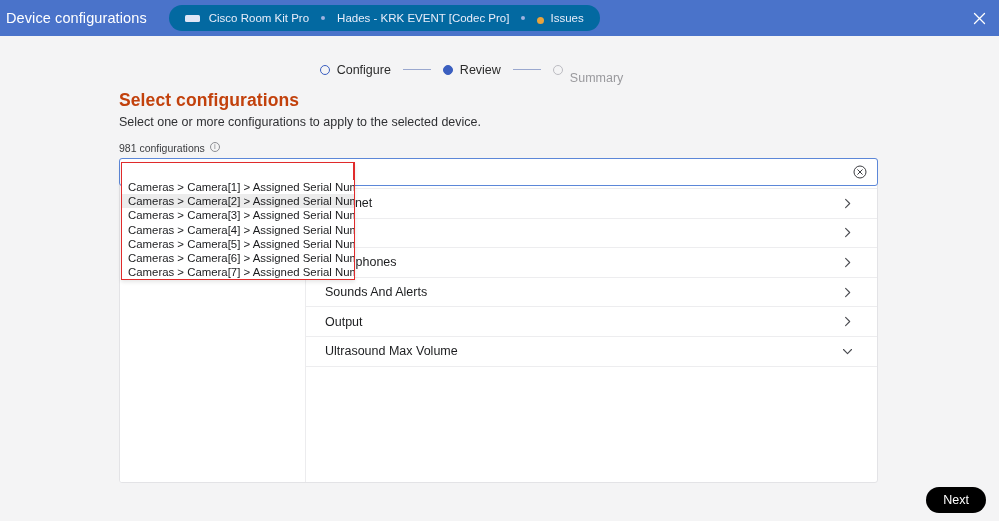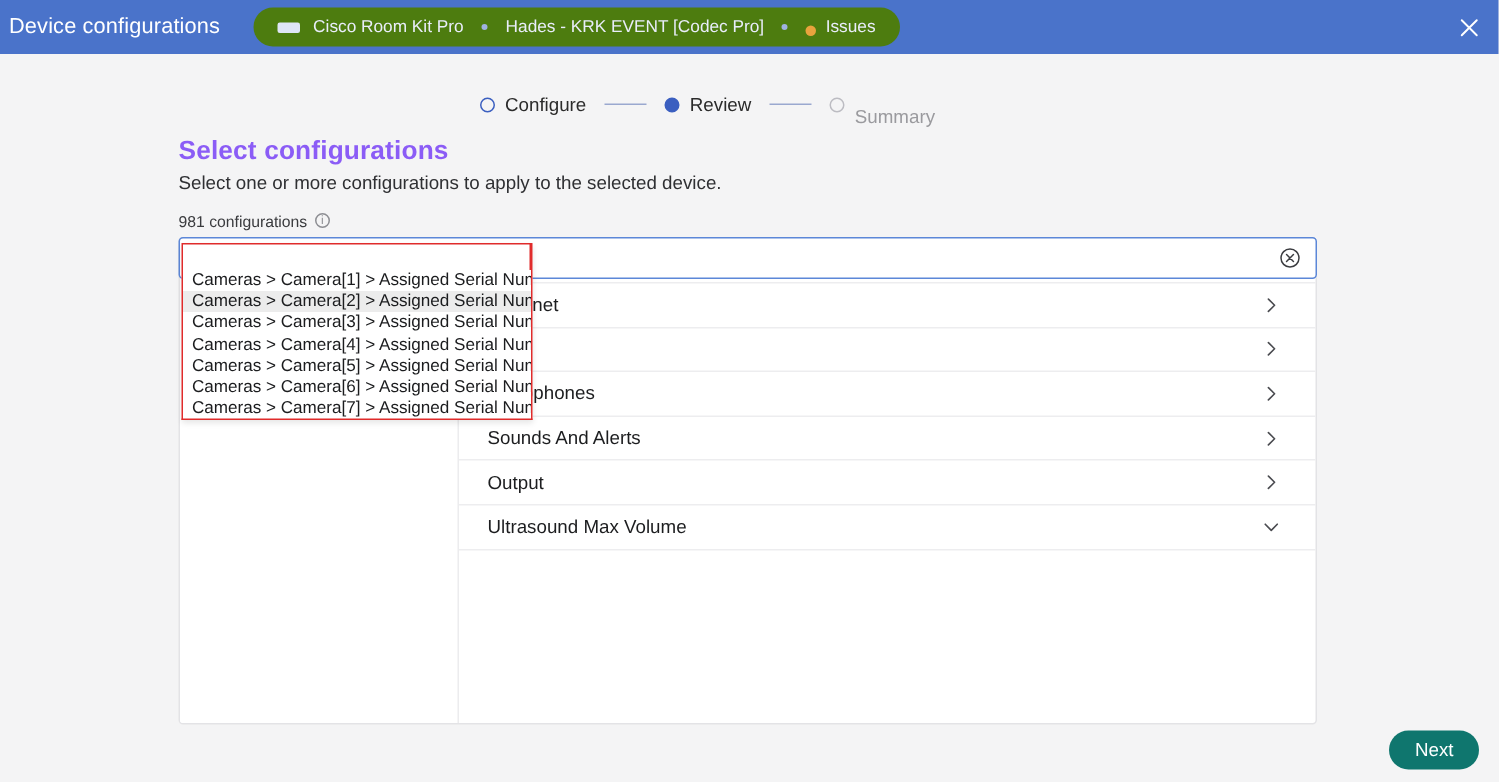--- a/index.html
+++ b/index.html
@@ -24,21 +24,21 @@
     margin-left: 6px;
     font-size: 14.5px;
     font-weight: 400;
     letter-spacing: .1px;
     color: #ffffff;
     white-space: nowrap;
   }
   .device-chip {
     margin-left: 22px;
     height: 26px;
-    background: #4d7c0f;
+    background: #0369a1;
     border-radius: 13px;
     display: flex; align-items: center;
     padding: 0 16px;
     gap: 9px;
     font-size: 11.5px;
     color: #eef1fb;
     white-space: nowrap;
   }
   .chip-device-icon {
     width: 15px; height: 7px;
@@ -84,21 +84,21 @@
   .ring.filled { background: #3b5fc0; border-color: #3b5fc0; }
   .ring.muted { border-color: #bcbcc2; }
   .step-line {
     width: 28px; height: 1.5px; background: #9aa8cf;
     margin: 0 12px;
   }
 
   
   .page-heading {
     position: absolute; left: 119px; top: 90px;
-    font-size: 17.5px; font-weight: bold; color: #8b5cf6;
+    font-size: 17.5px; font-weight: bold; color: #c2410c;
     letter-spacing: .1px;
   }
   .page-sub {
     position: absolute; left: 119px; top: 115px;
     font-size: 12.5px; color: #2f3033;
   }
   .count-row {
     position: absolute; left: 119px; top: 142px;
     display: flex; align-items: flex-start; gap: 5px;
     font-size: 10.5px; color: #3a3b3e;
@@ -200,21 +200,21 @@
     font-size: 11.4px;
     color: #1b1c1e;
     white-space: nowrap;
     cursor: pointer;
   }
   .suggestion.hovered { background: #ececec; }
 
   
   .next-btn {
     position: absolute; right: 13px; bottom: 8px;
-    background: #0f766e;
+    background: #000000;
     color: #ffffff;
     font-size: 12.5px;
     border: none;
     border-radius: 14px;
     padding: 6px 17px;
     cursor: pointer;
     font-family: "Liberation Sans", sans-serif;
   }
 </style>
 </head>

